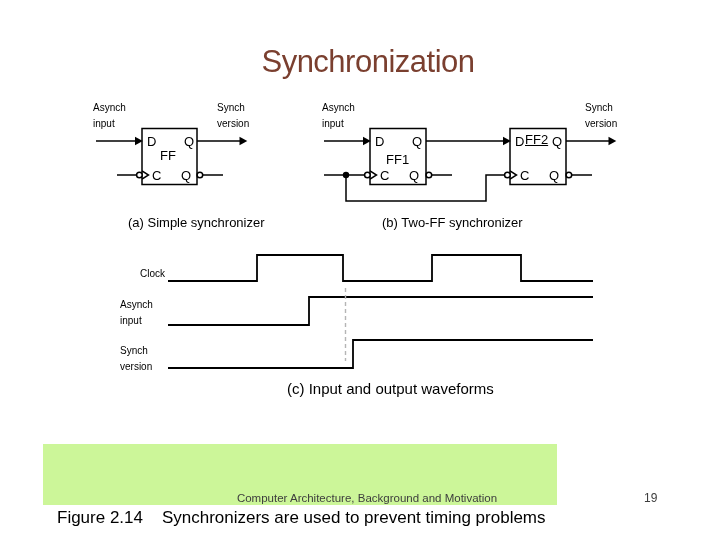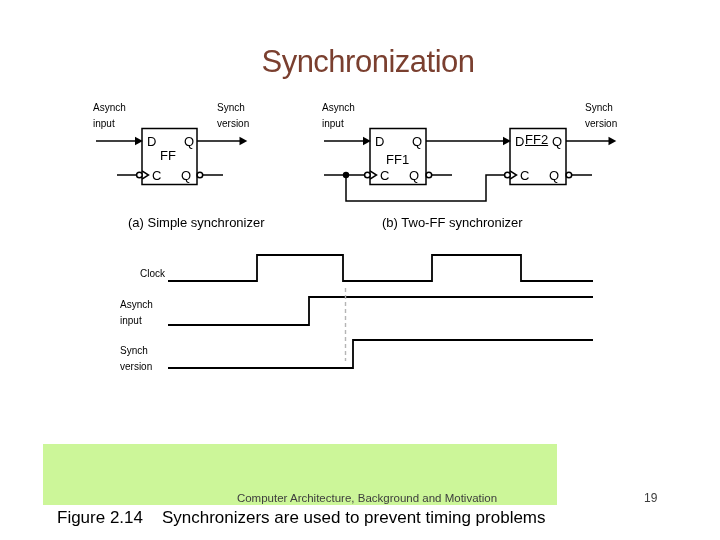--- a/index.html
+++ b/index.html
@@ -118,20 +118,21 @@
     <div>Clock</div>
   </div>
   <div class="abs lbl" style="left:120px;top:297px;">
     <div>Asynch</div>
     <div>input</div>
   </div>
   <div class="abs lbl" style="left:120px;top:343px;">
     <div>Synch</div>
     <div>version</div>
   </div>
+  <div class="abs capc" style="left:287px;top:380px;">(c) Input and output waveforms</div>
 
   <div class="abs greenbox" style="background: rgb(204, 246, 153); color: rgb(0, 0, 0);">
     <div>Figure 2.14    Synchronizers are used to prevent timing problems</div>
     
   </div>
 
   <div class="abs footer">Computer Architecture, Background and Motivation</div>
   <div class="abs pagenum">19</div>
 
 </div>

